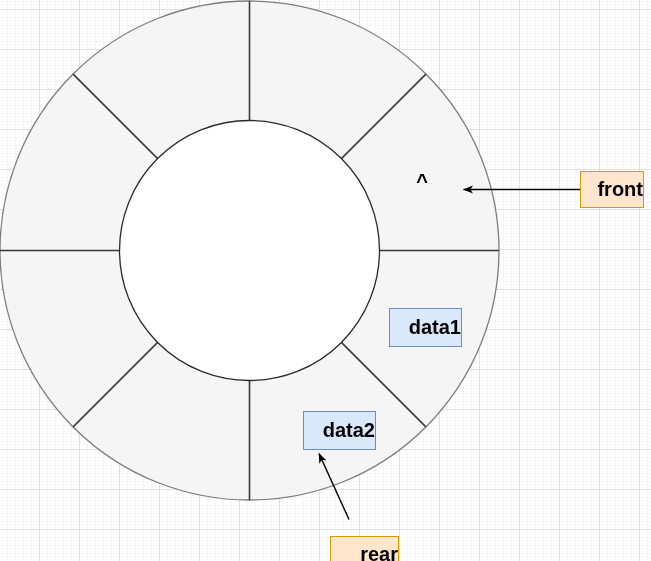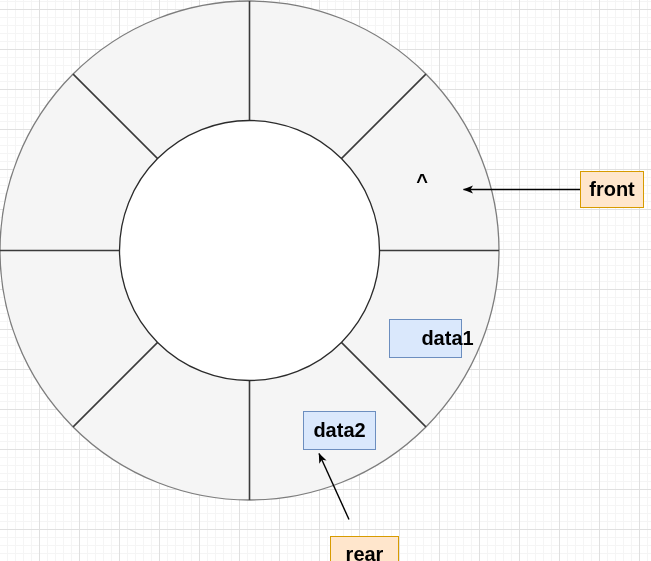--- a/index.html
+++ b/index.html
@@ -14,21 +14,21 @@
       linear-gradient(to right, #e0e0e0 1px, transparent 1px),
       linear-gradient(to bottom, #e0e0e0 1px, transparent 1px),
       linear-gradient(to right, #f5f5f5 1px, transparent 1px),
       linear-gradient(to bottom, #f5f5f5 1px, transparent 1px);
     background-size:40px 40px, 40px 40px, 8px 8px, 8px 8px;
     background-position:-1px 0, 0 9px, -1px 0, 0 1px;
   }
   .figure-svg{position:absolute;left:0;top:0;}
   .label{
     position:absolute;box-sizing:border-box;
-    display:flex;align-items:center;justify-content:center;
+    display:flex;align-items:center;justify-content:flex-end;
     font-weight:bold;font-size:20px;color:#000;
     white-space:nowrap;
   }
   .cell-label{
     background:#dae8fc;border:1.5px solid #6c8ebf;
     width:73px;height:39px;
   }
   .pointer-label{
     background:#ffe6cc;border:1.5px solid #d79b00;
     height:37px;
@@ -64,21 +64,21 @@
     </g>
 
     <circle cx="249.5" cy="250.5" r="130" stroke-width="1.3" fill="#ffffff" stroke="#2b2b2b"></circle>
 
     <line x1="580" y1="189.5" x2="463.5" y2="189.5" stroke-width="1.4" marker-end="url(#arrowhead)" stroke="#000000"></line>
     <line x1="349" y1="519.5" x2="319" y2="453.5" stroke-width="1.4" marker-end="url(#arrowhead)" stroke="#000000"></line>
   </svg>
 
   <div class="caret-label" style="left:410px;top:169px;">^</div>
 
-  <div class="label cell-label" style="left:389px;top:319px;padding-left:44px;">
+  <div class="label cell-label" style="left:389px;top:308px;padding-left:44px;">
     <span>data1</span>
   </div>
   <div class="label cell-label" style="left:279px;top:411px;margin-left:24px;">
     <span>data2</span>
   </div>
 
   <div class="label pointer-label" style="left:580px;top:171px;width:64px;">
     <span>front</span>
   </div>
   <div class="label pointer-label" style="left:330px;top:536px;width:69px;">

